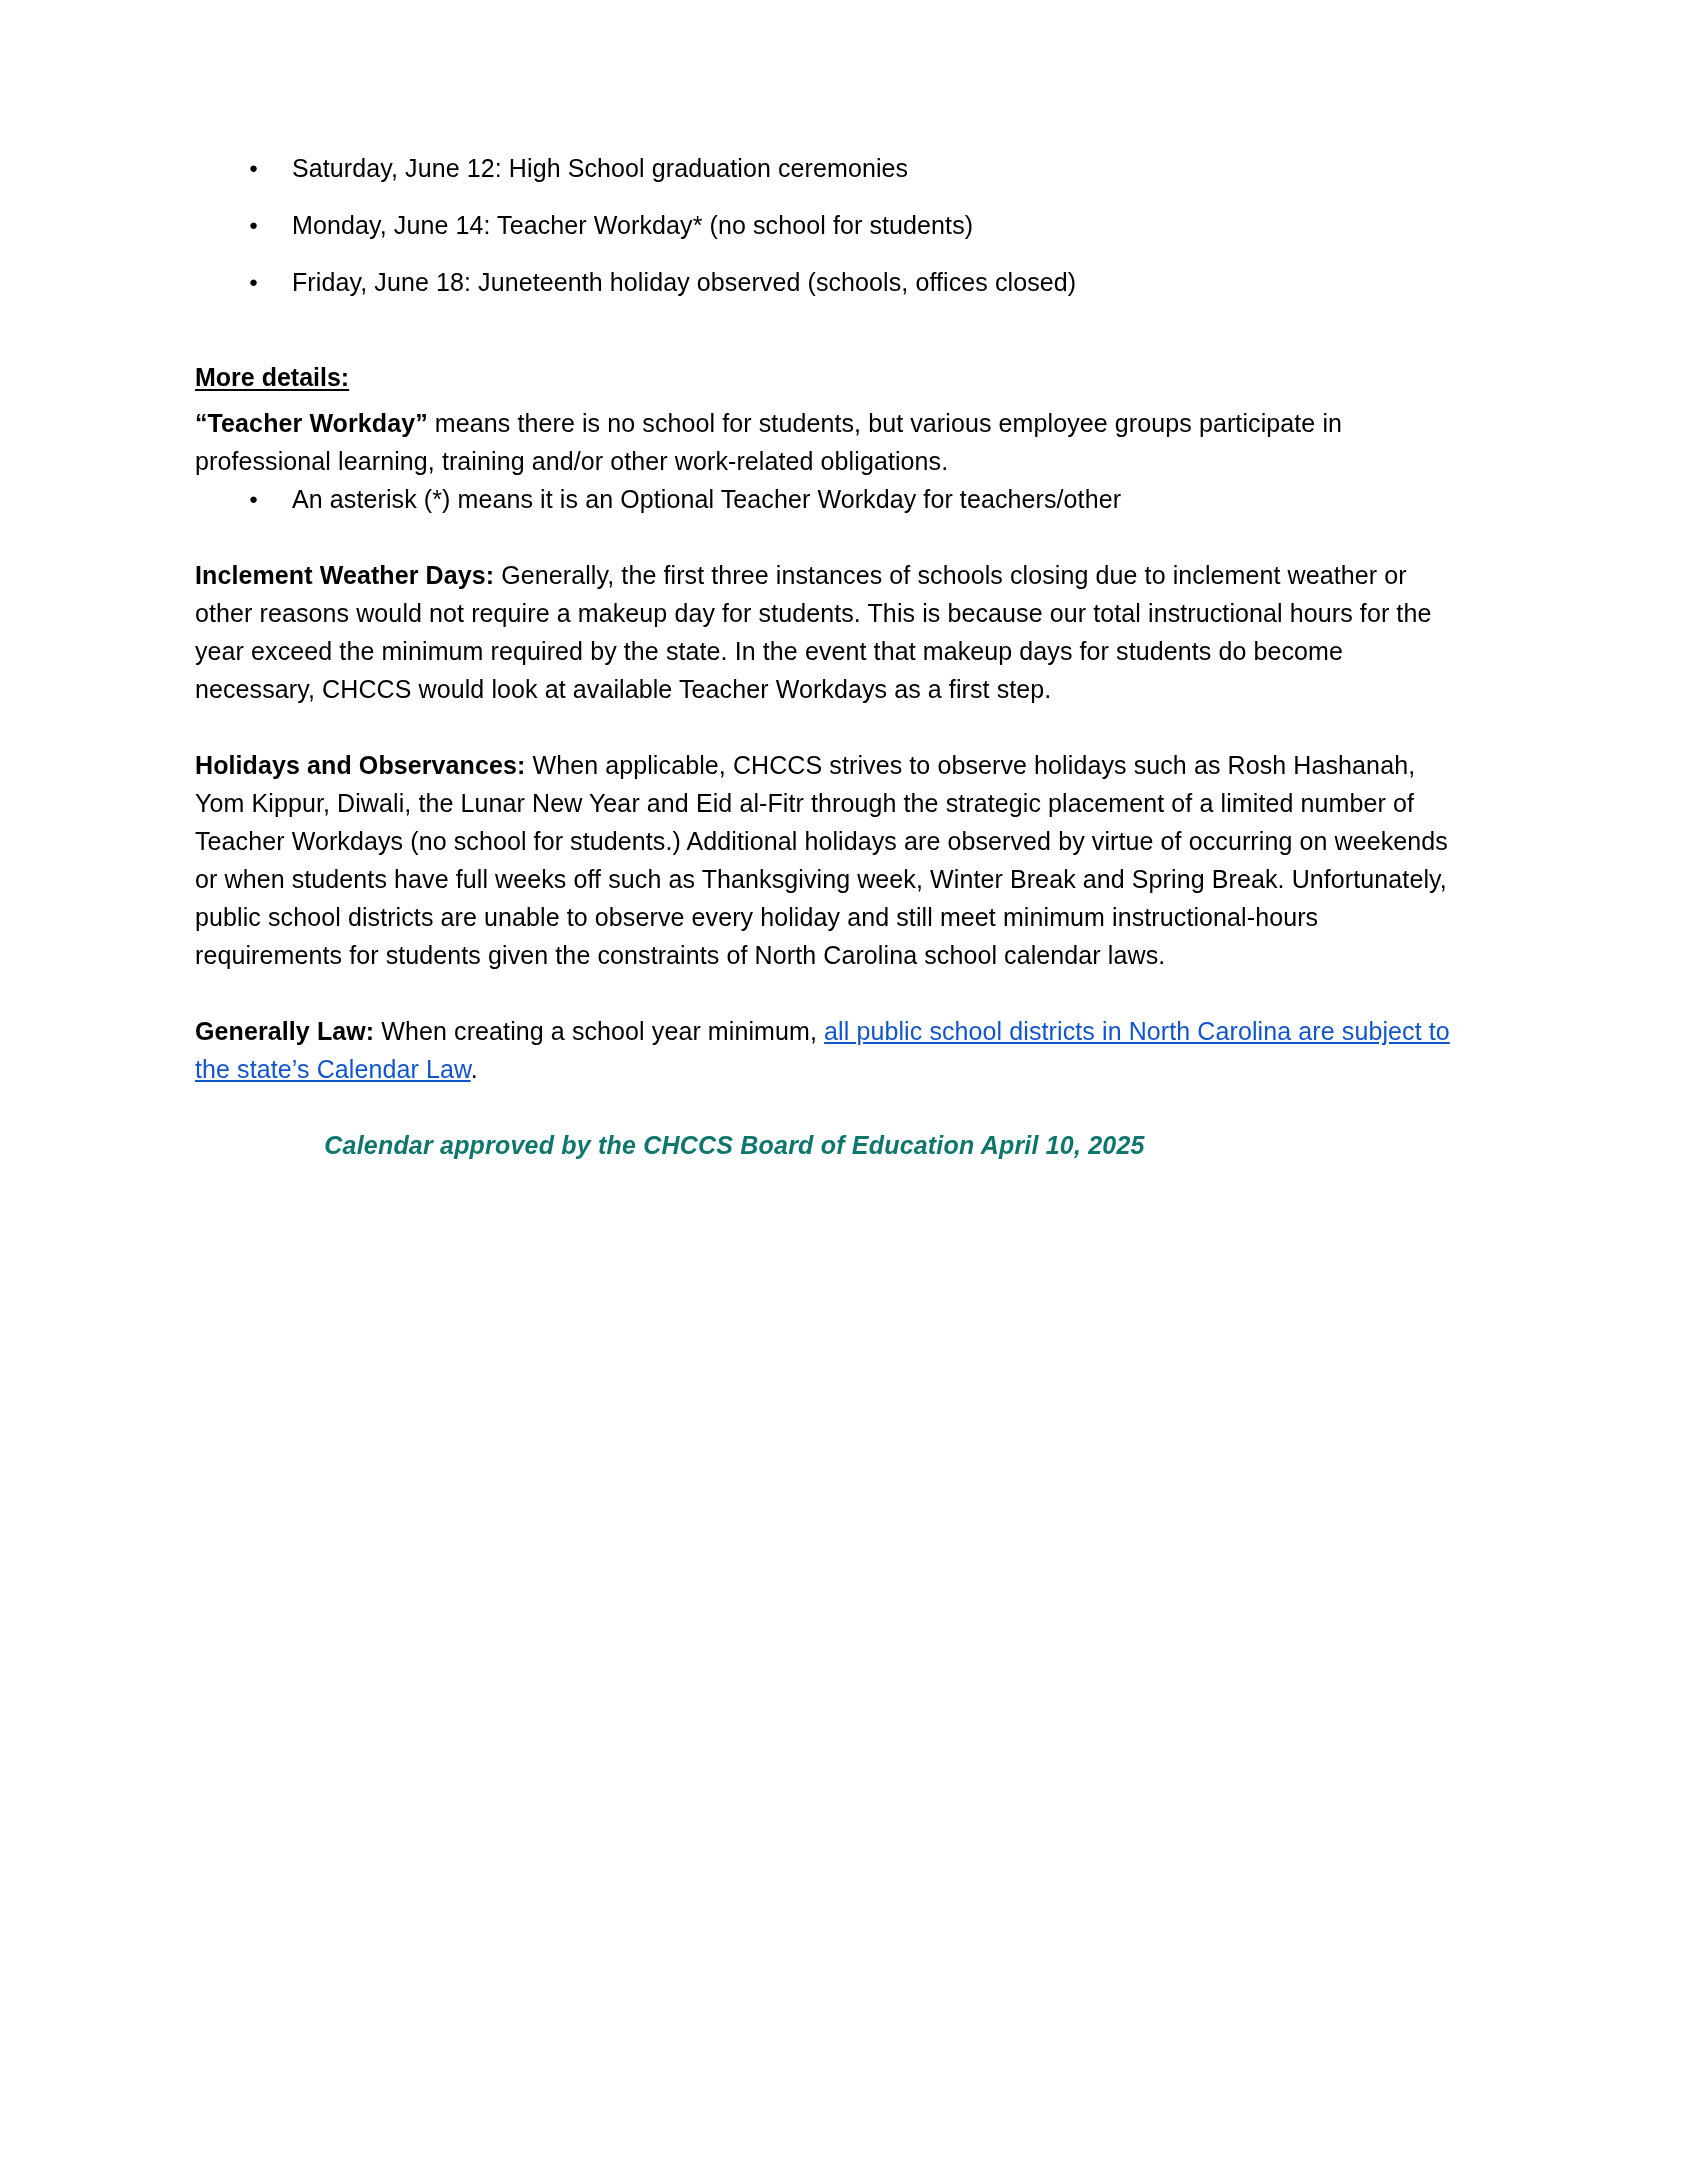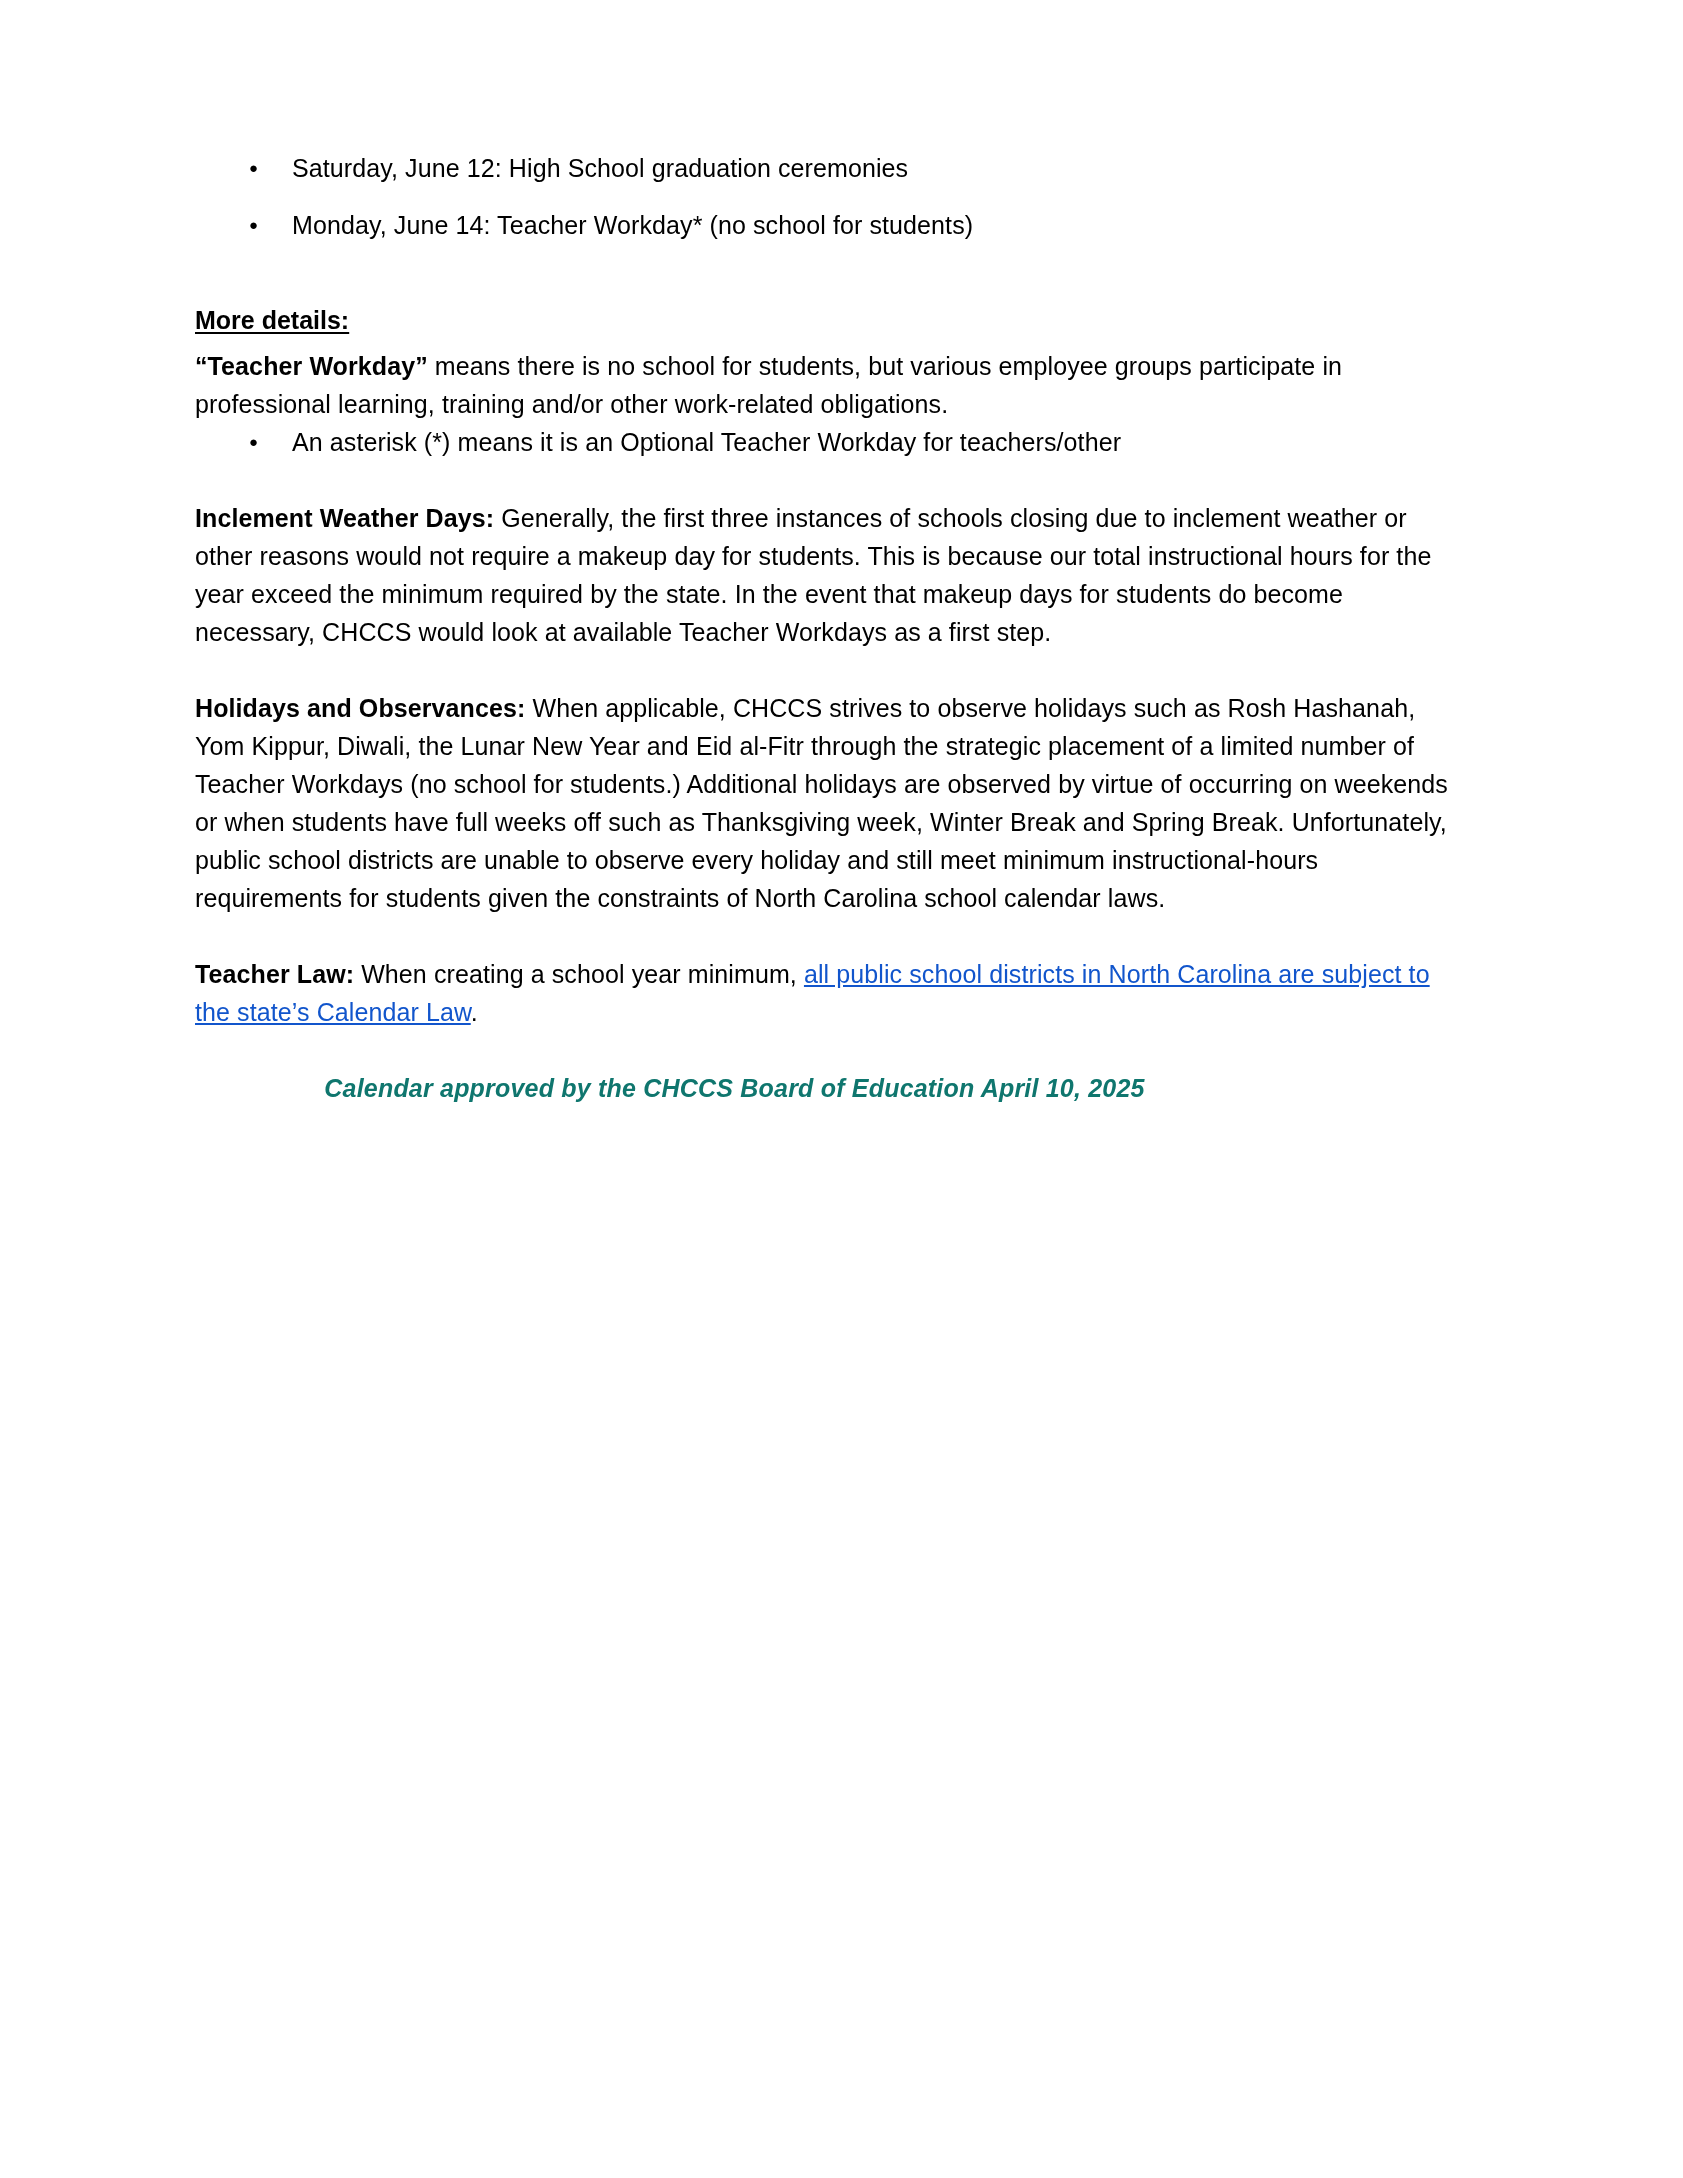--- a/index.html
+++ b/index.html
@@ -111,20 +111,23 @@
 <div class="page">
   <div class="content">
 
     <ul class="bullet-list top-list">
       <li>
         <span>Saturday, June 12: High School graduation ceremonies</span>
       </li>
       <li>
         <span>Monday, June 14: Teacher Workday* (no school for students)</span>
       </li>
+      <li>
+        <span>Friday, June 18: Juneteenth holiday observed (schools, offices closed)</span>
+      </li>
     </ul>
 
     <div class="gap-lg"></div>
 
     <div>
       <span class="heading-underline">More details:</span>
     </div>
 
     <div class="gap-sm"></div>
 
@@ -146,21 +149,21 @@
 
     <div class="gap-md"></div>
 
     <p class="para">
       <span class="lead">Holidays and Observances:</span><span> When applicable, CHCCS strives to observe holidays such as Rosh Hashanah, Yom Kippur, Diwali, the Lunar New Year and Eid al-Fitr through the strategic placement of a limited number of Teacher Workdays (no school for students.) Additional holidays are observed by virtue of occurring on weekends or when students have full weeks off such as Thanksgiving week, Winter Break and Spring Break. Unfortunately, public school districts are unable to observe every holiday and still meet minimum instructional-hours requirements for students given the constraints of North Carolina school calendar laws.</span>
     </p>
 
     <div class="gap-md"></div>
 
     <p class="para">
-      <span class="lead">Teacher Law:</span><span> When creating a school year minimum, </span><a class="link" href="#">all public school districts in North Carolina are subject to the state’s Calendar Law</a><span>.</span>
+      <span class="lead">Generally Law:</span><span> When creating a school year minimum, </span><a class="link" href="#">all public school districts in North Carolina are subject to the state’s Calendar Law</a><span>.</span>
     </p>
 
     <div class="gap-md"></div>
 
     <div class="approval-wrap">
       <p class="approval">Calendar approved by the CHCCS Board of Education April 10, 2025</p>
     </div>
 
   </div>
 </div>

